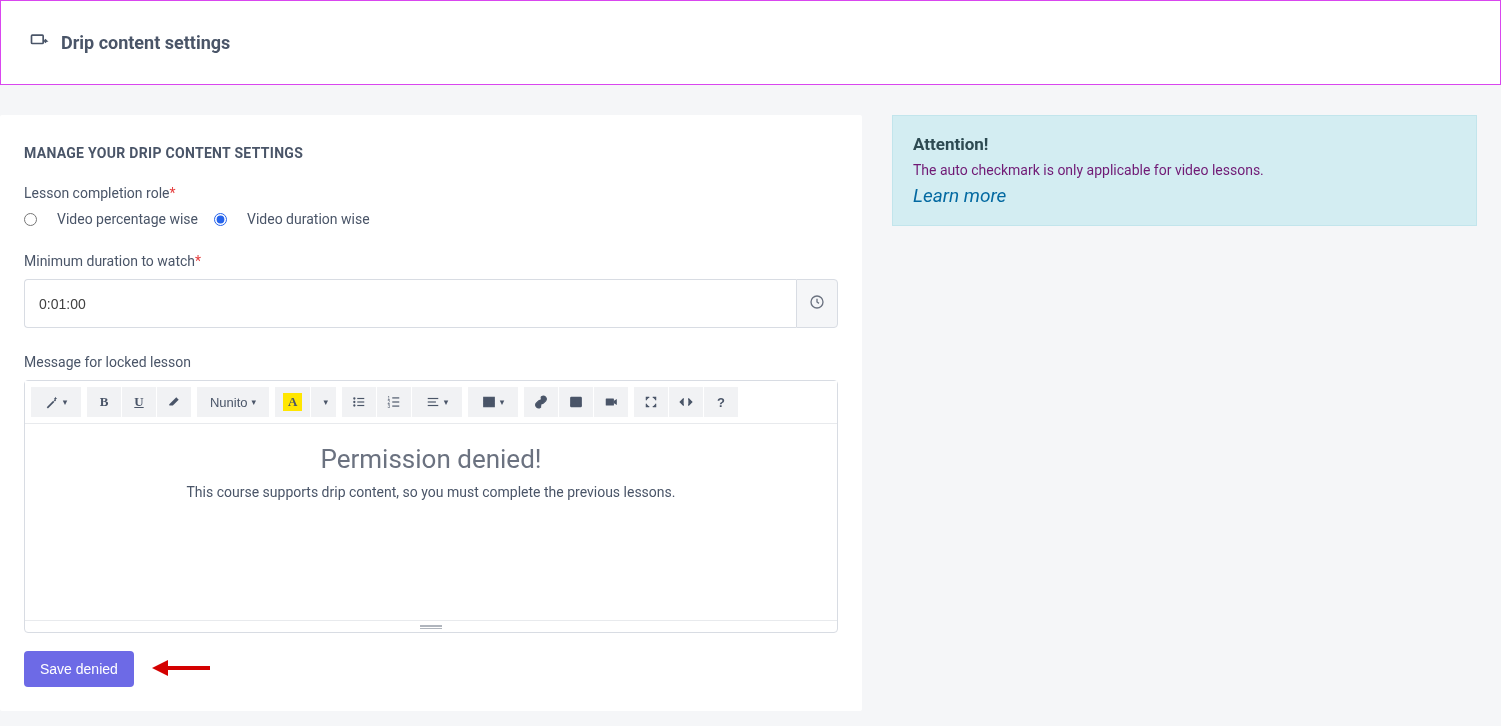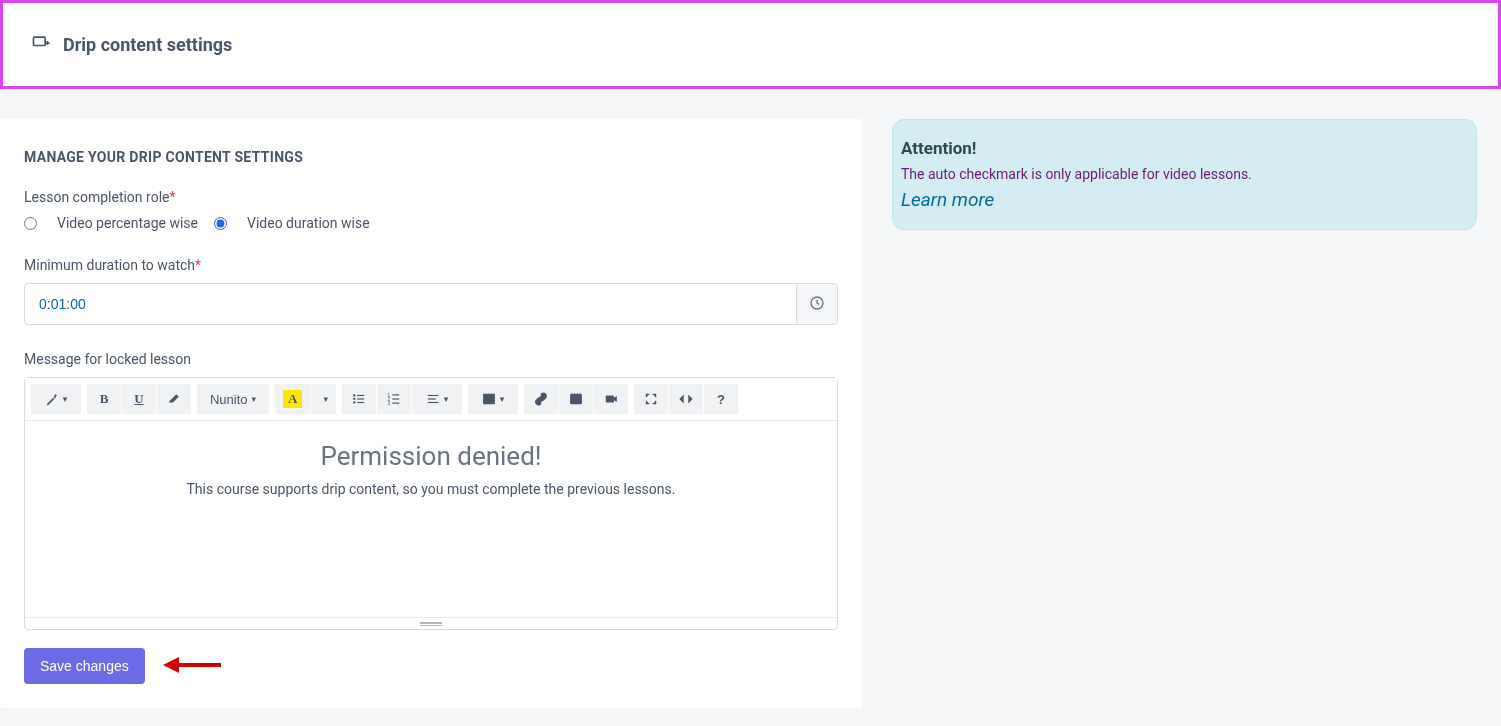--- a/index.html
+++ b/index.html
@@ -8,21 +8,21 @@
     padding: 0;
   }
   body {
     font-family: -apple-system, BlinkMacSystemFont, "Segoe UI", Roboto, "Helvetica Neue", Arial, sans-serif;
     background: #f5f6f8;
     color: #4a5568;
     font-size: 14px;
   }
   .header-bar {
     background: #ffffff;
-    border: 3px solid #d946ef;
+    border: 1px solid #d946ef;
     padding: 30px 28px;
     display: flex;
     align-items: center;
     gap: 12px;
   }
   .header-icon svg {
     width: 20px;
     height: 20px;
     stroke: #4a5568;
   }
@@ -81,23 +81,23 @@
     display: flex;
     margin-top: 8px;
     margin-bottom: 26px;
   }
   .text-input {
     flex: 1;
     border: 1px solid #d8dce3;
     border-right: none;
     padding: 10px 14px;
     font-size: 14px;
-    color: #0369a1;
+    color: #404040;
     border-radius: 4px 0 0 4px;
-    height: 42px;
+    height: 49px;
     outline: none;
   }
   .input-addon {
     width: 42px;
     border: 1px solid #d8dce3;
     background: #f5f6f8;
     display: flex;
     align-items: center;
     justify-content: center;
     border-radius: 0 4px 4px 0;
@@ -219,22 +219,22 @@
     width: 60px;
     height: 24px;
   }
   .right-panel {
     flex: 1;
     padding-right: 24px;
   }
   .alert-box {
     background: #d3edf2;
     border: 1px solid #c2e5ec;
-    border-radius: 12px;
-    padding: 18px 8px;
+    border-radius: 0;
+    padding: 18px 20px;
   }
   .alert-title {
     font-size: 17px;
     font-weight: 700;
     color: #2d4a52;
     margin-bottom: 8px;
   }
   .alert-text {
     font-size: 14px;
     color: #701a75;
@@ -418,21 +418,21 @@
       <div class="editor-resize">
         <div class="grip">
             <div></div>
             <div></div>
             <div></div>
           </div>
       </div>
     </div>
 
     <div class="save-row">
-      <button class="save-btn">Save changes</button>
+      <button class="save-btn">Save denied</button>
       <span class="arrow-annot">
         <svg viewBox="0 0 60 24">
           <line x1="58" y1="12" x2="10" y2="12" stroke="#d40000" stroke-width="4"></line>
           <polygon points="0,12 16,4 16,20" fill="#d40000"></polygon>
         </svg>
       </span>
     </div>
   </div>
 
   <div class="right-panel">

